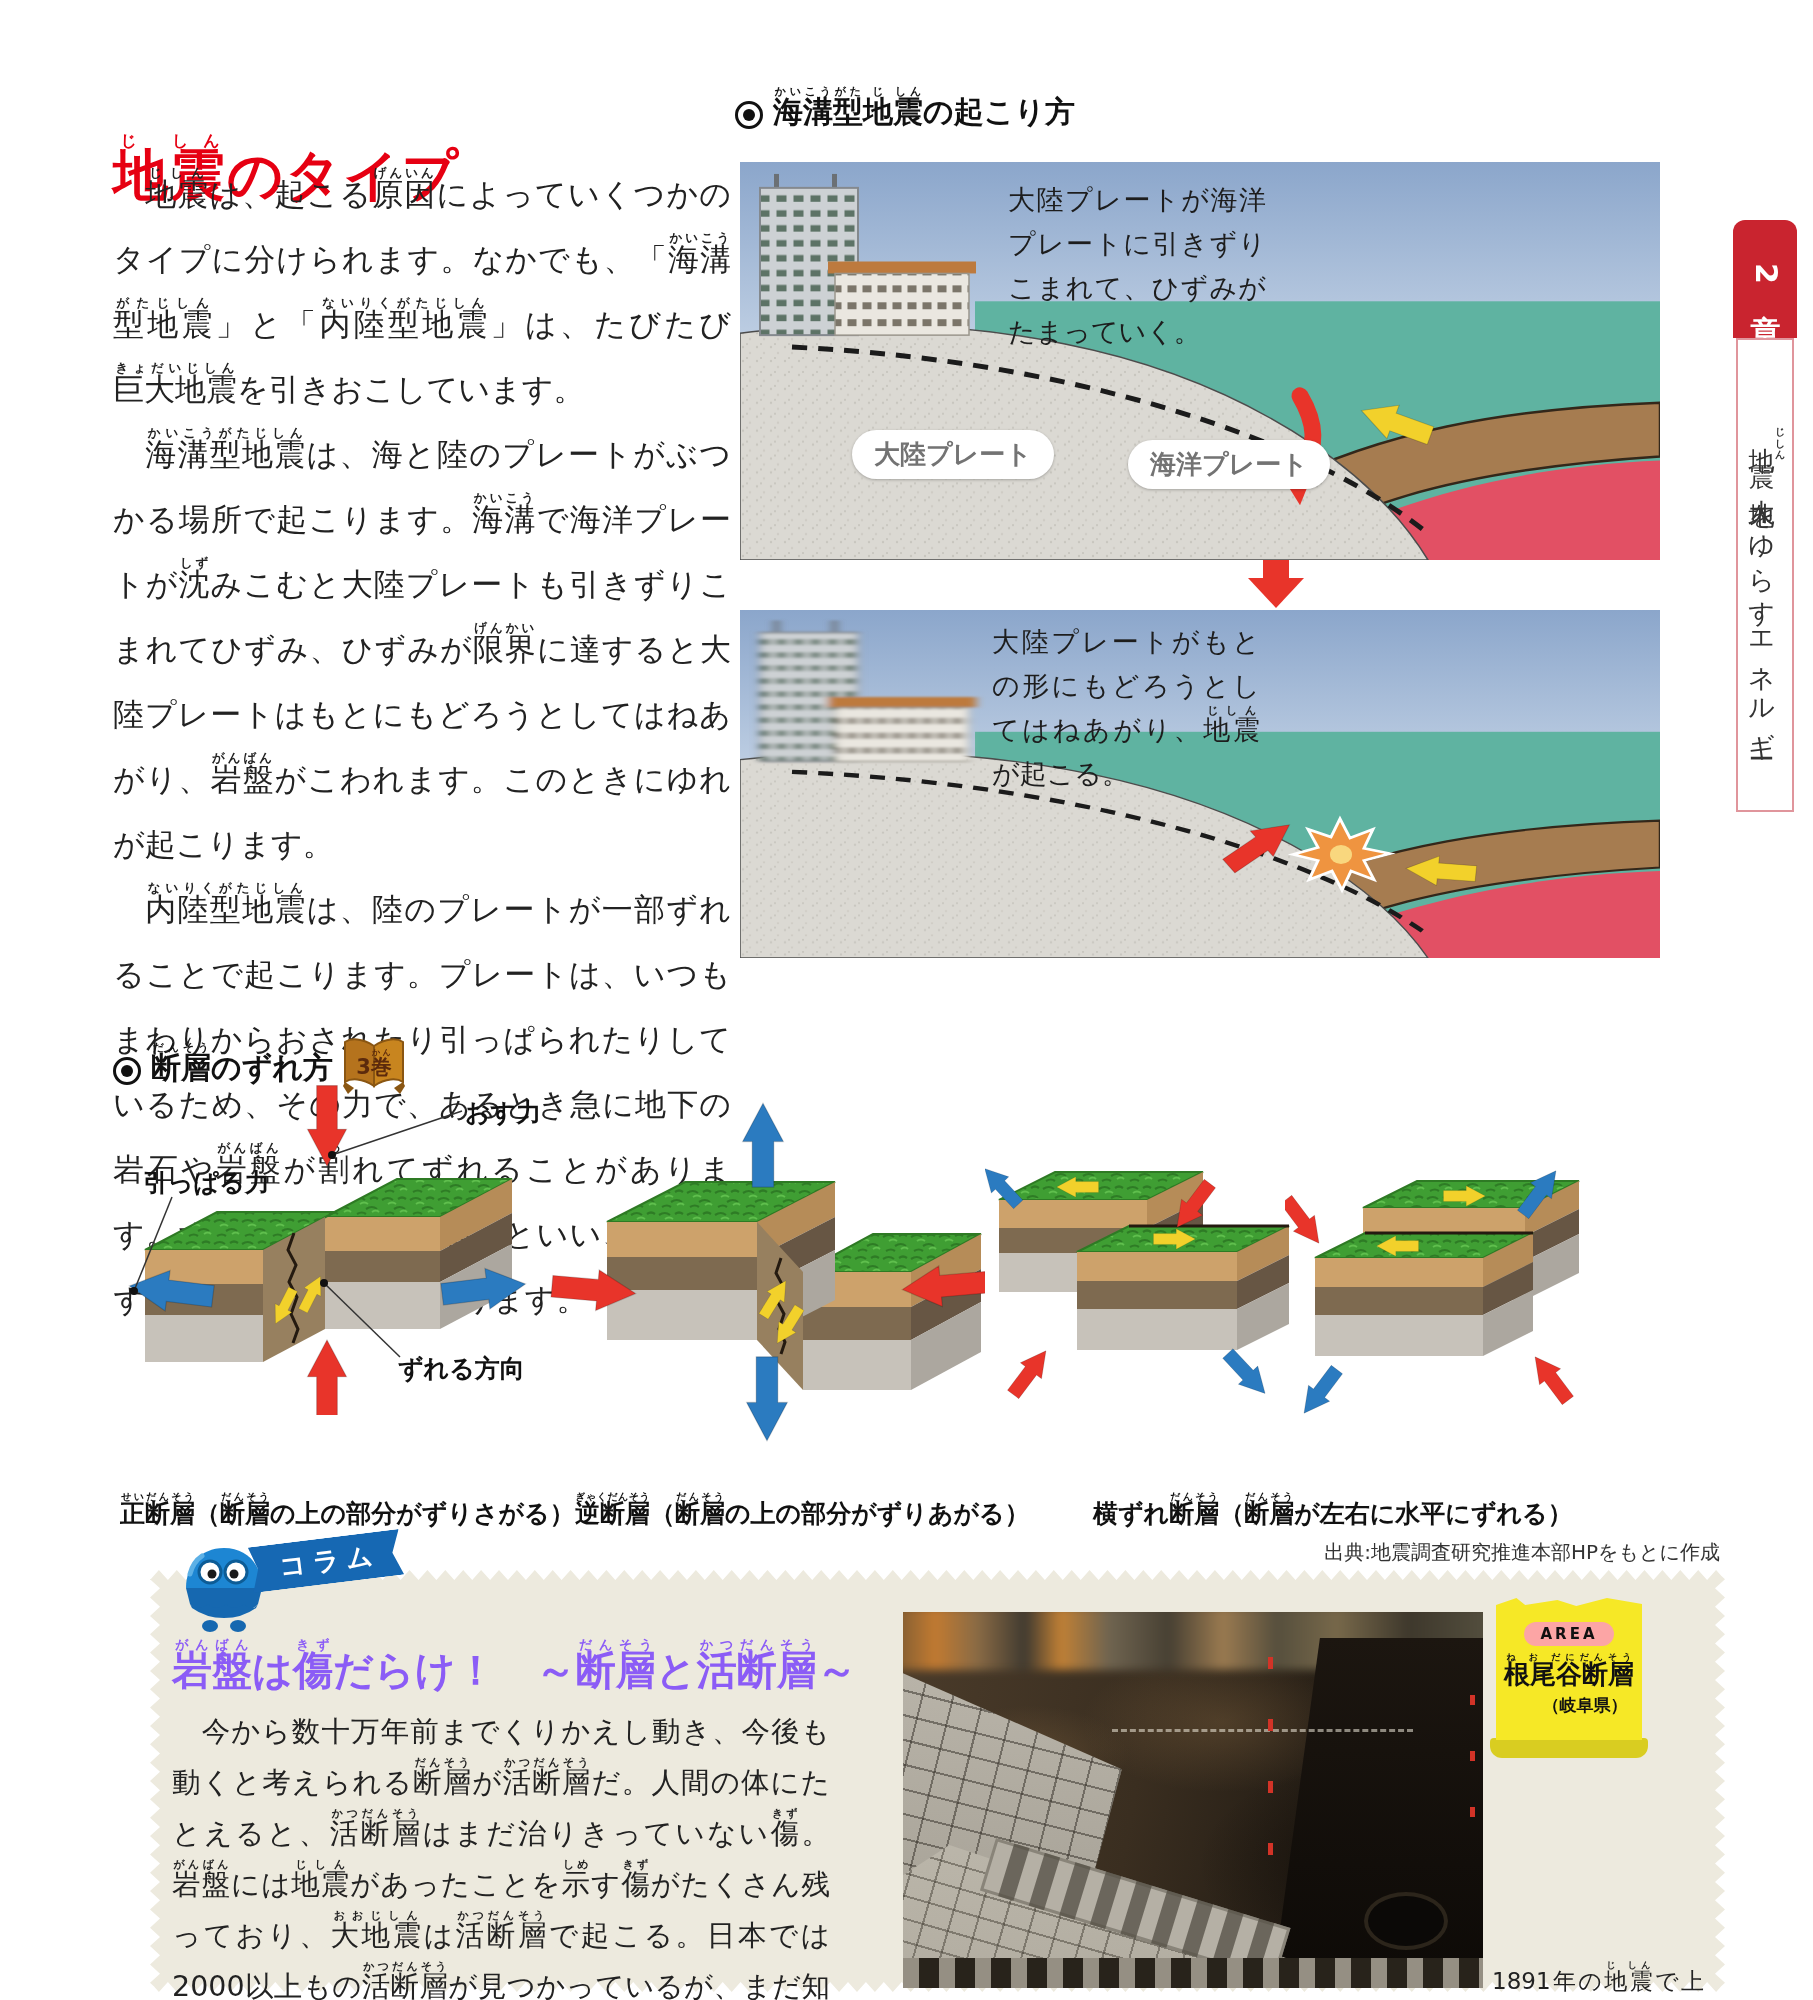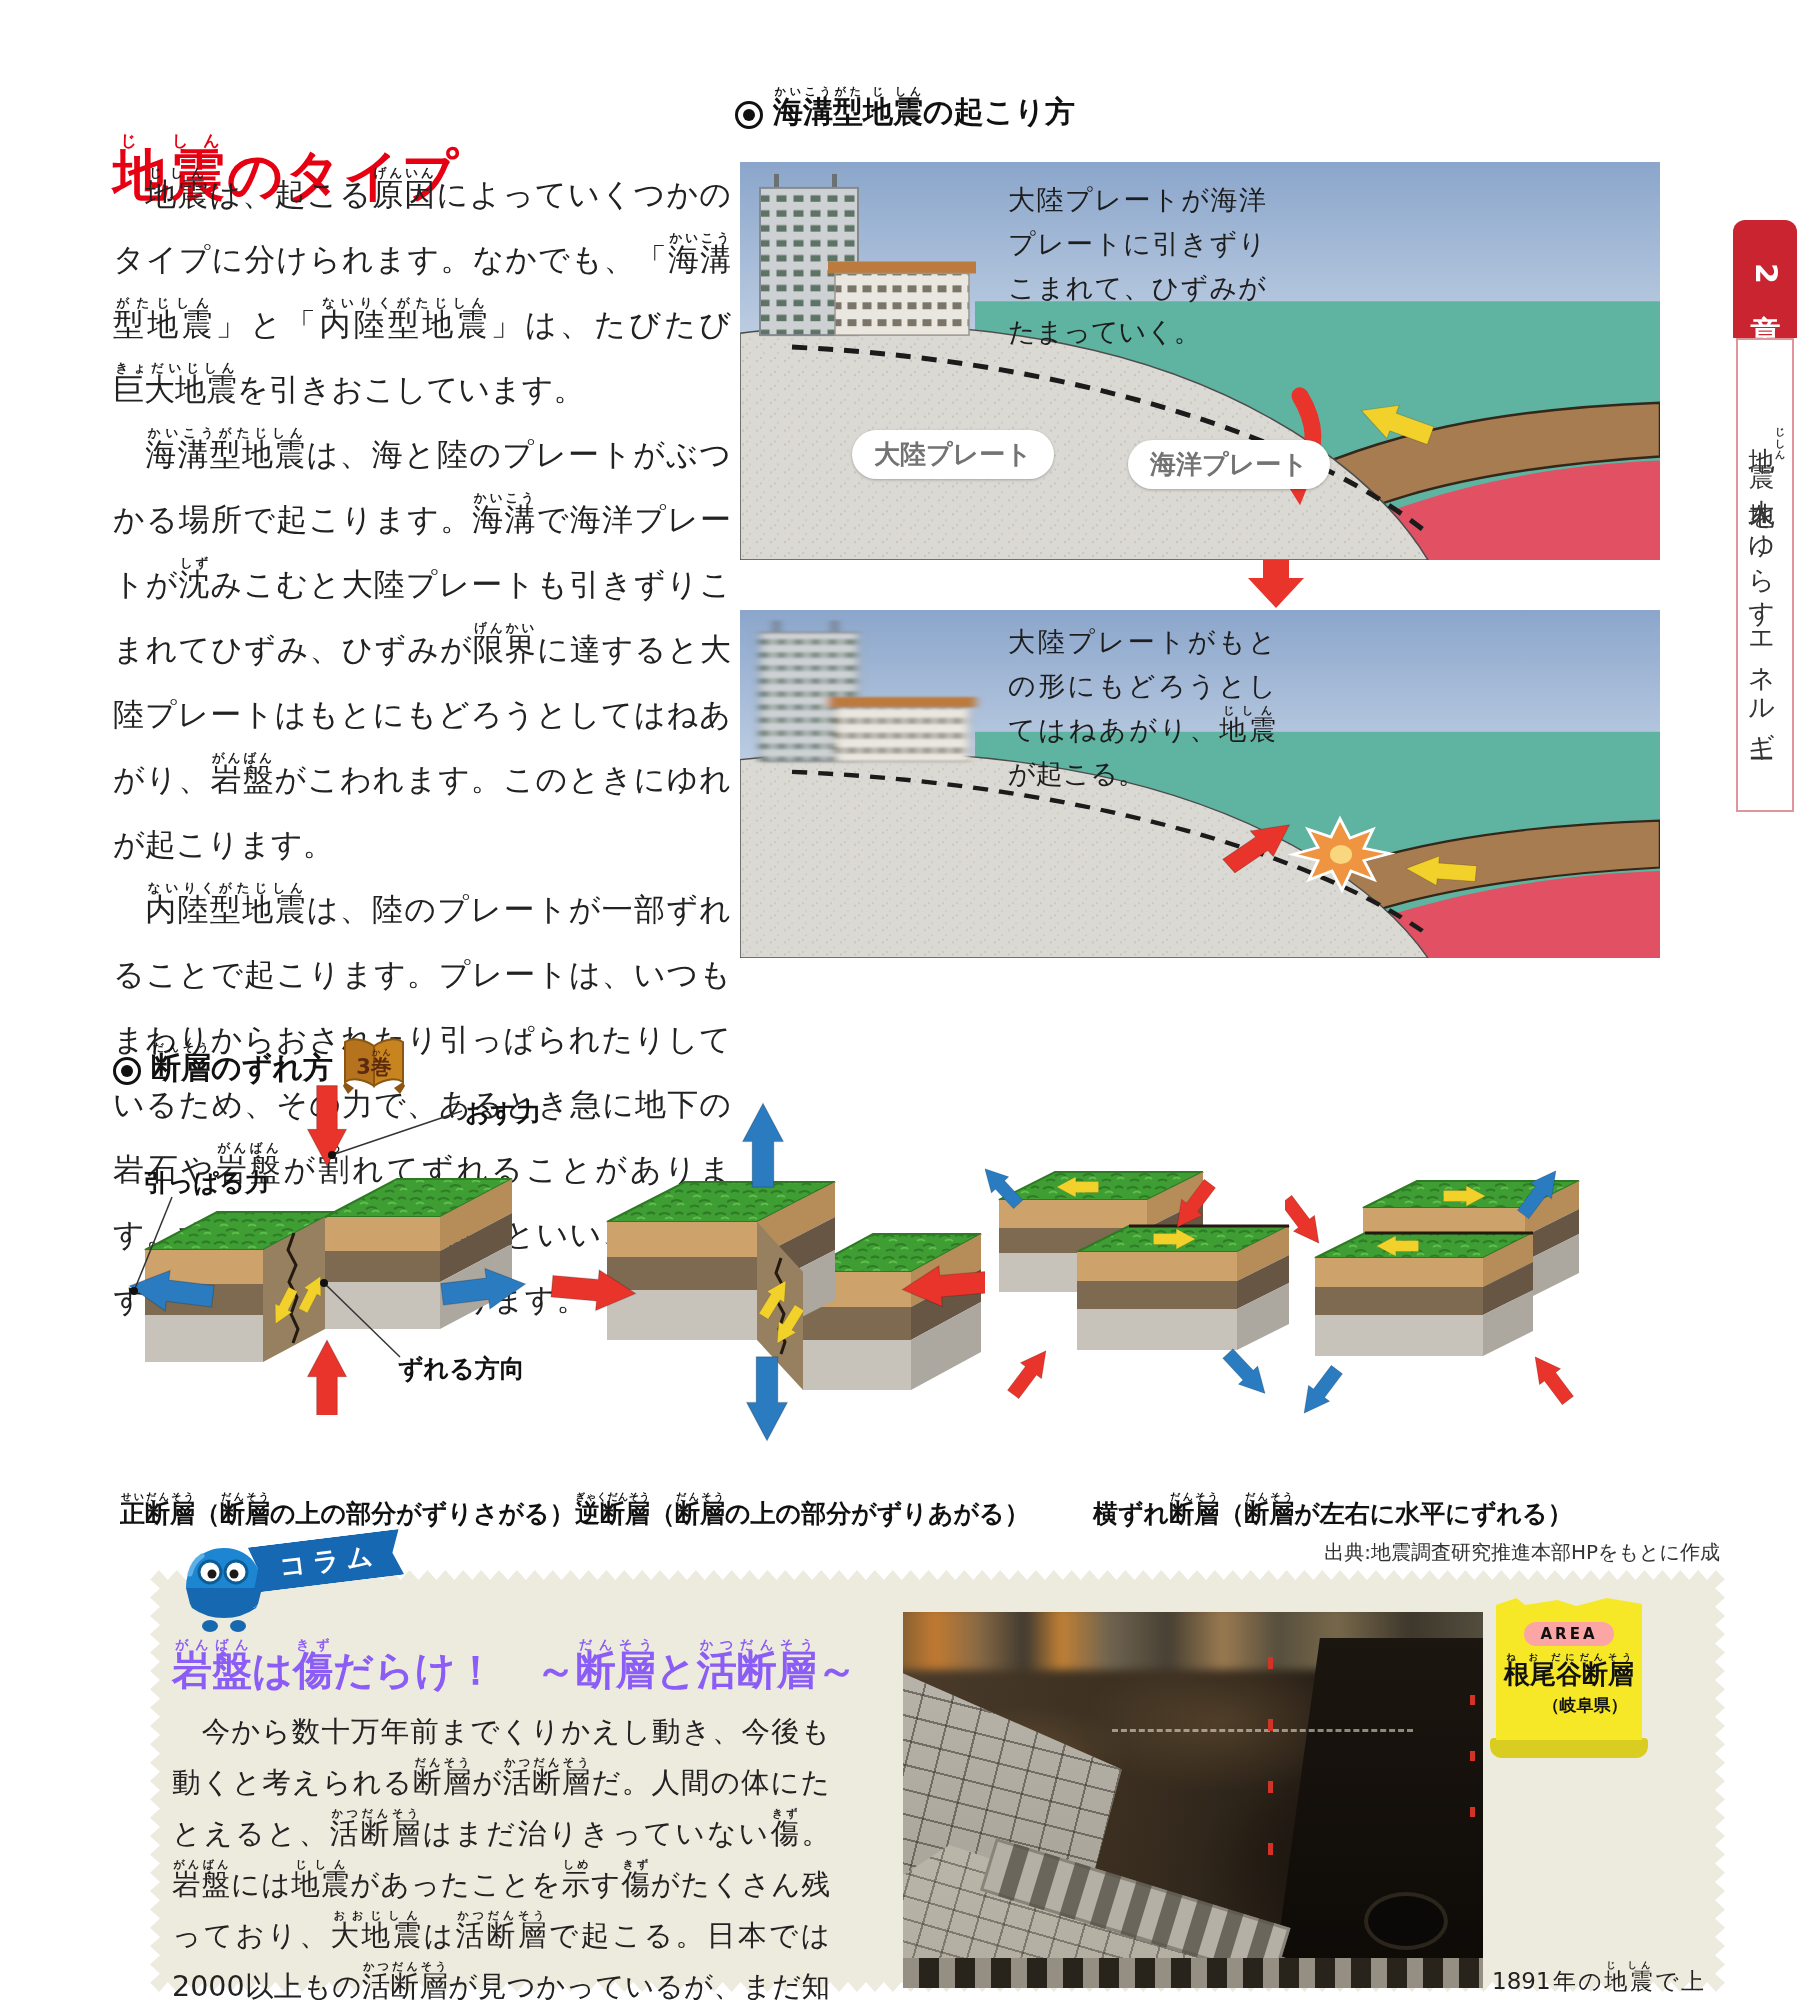--- a/index.html
+++ b/index.html
@@ -193,21 +193,21 @@
         <rect x="88" y="100" width="148" height="12" fill="#bd7a3e"></rect>
         <rect x="95" y="112" width="134" height="62" fill="url(#winL)" stroke="#9a968c" stroke-width="1.5"></rect>
       </g>
       <use href="#arrowR" transform="translate(520,270) rotate(-38) scale(1.1)" style="color:#e8342a"></use>
       <g>
         <polygon points="600,240 610,262 633,252 624,274 650,280 624,288 634,310 611,300 602,322 592,300 569,310 578,288 553,281 578,273 568,252 591,261" fill="#ef9440" stroke="#ffffff" stroke-width="3"></polygon>
         <circle cx="601" cy="281" r="11" fill="#f9d77e"></circle>
       </g>
       <use href="#arrowR" transform="translate(700,300) rotate(185) scale(1.0)" style="color:#f2d12b"></use>
     </svg>
-    <div class="panel-desc" style="left:268px;top:10px;width:268px;">大陸プレートがもとの形にもどろうとしてはねあがり、<ruby>地震<rt>じしん</rt></ruby>が起こる。</div>
+    <div class="panel-desc" style="left:252px;top:10px;width:268px;">大陸プレートがもとの形にもどろうとしてはねあがり、<ruby>地震<rt>じしん</rt></ruby>が起こる。</div>
   </div>
 
   <div class="abs side-tab">
     <span>2章</span>
   </div>
   <div class="abs side-box">
     <span class="side-box-text"><ruby>地震<rt>じしん</rt></ruby>　大地をゆらすエネルギー</span>
   </div>
 
   <div class="abs fig-head" style="left:113px;top:1042px;">

